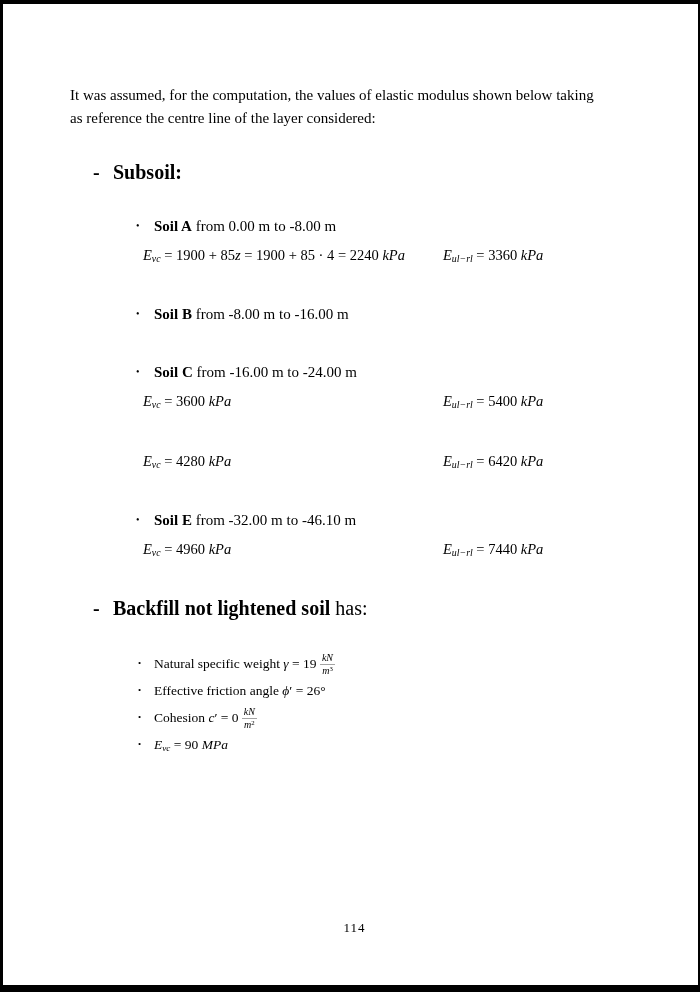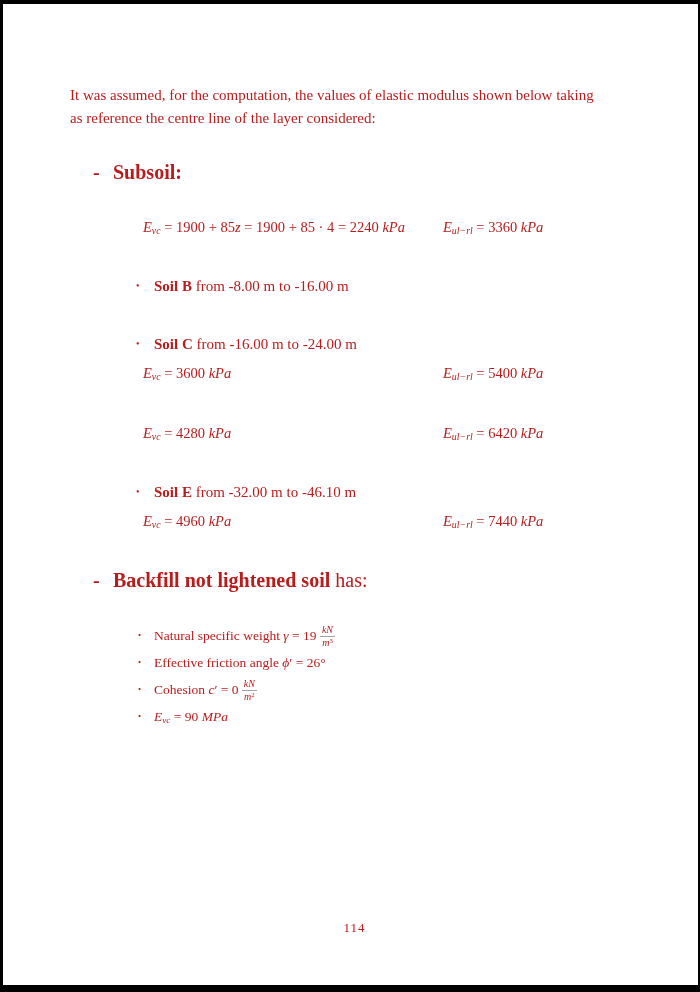--- a/index.html
+++ b/index.html
@@ -6,21 +6,21 @@
   .page {
     position: relative;
     width: 700px;
     height: 992px;
     box-sizing: border-box;
     background: #ffffff;
     border-style: solid;
     border-color: #000;
     border-width: 4px 2px 7px 3px;
     font-family: "Liberation Serif", "DejaVu Serif", serif;
-    color: #b91c1c;
+    color: #000000;
     overflow: hidden;
   }
   .intro {
     margin: 80px 60px 0 67px;
     font-size: 15px;
     line-height: 23px;
   }
   
   .l1-head {
     margin-left: 90px;
@@ -99,20 +99,23 @@
     <div>as reference the centre line of the layer considered:</div>
   </div>
 
   <div class="l1-head subsoil-head">
     <span class="marker">-</span><span>Subsoil:</span>
   </div>
 
   <div class="soil-sections">
 
     <div class="soil-section">
+      <div class="soil-head">
+        <span class="marker">•</span><span class="name">Soil A</span> <span>from 0.00 m to -8.00 m</span>
+      </div>
       <div class="eq-row">
         <span class="eq-left"><i>E<sub>vc</sub></i> = 1900 + 85<i>z</i> = 1900 + 85 · 4 = 2240 <i>kPa</i></span>
         <span class="eq-right"><i>E<sub>ul−rl</sub></i> = 3360 <i>kPa</i></span>
       </div>
     </div>
 
     <div class="soil-section">
       <div class="soil-head">
         <span class="marker">•</span><span class="name">Soil B</span> <span>from -8.00 m to -16.00 m</span>
       </div>

